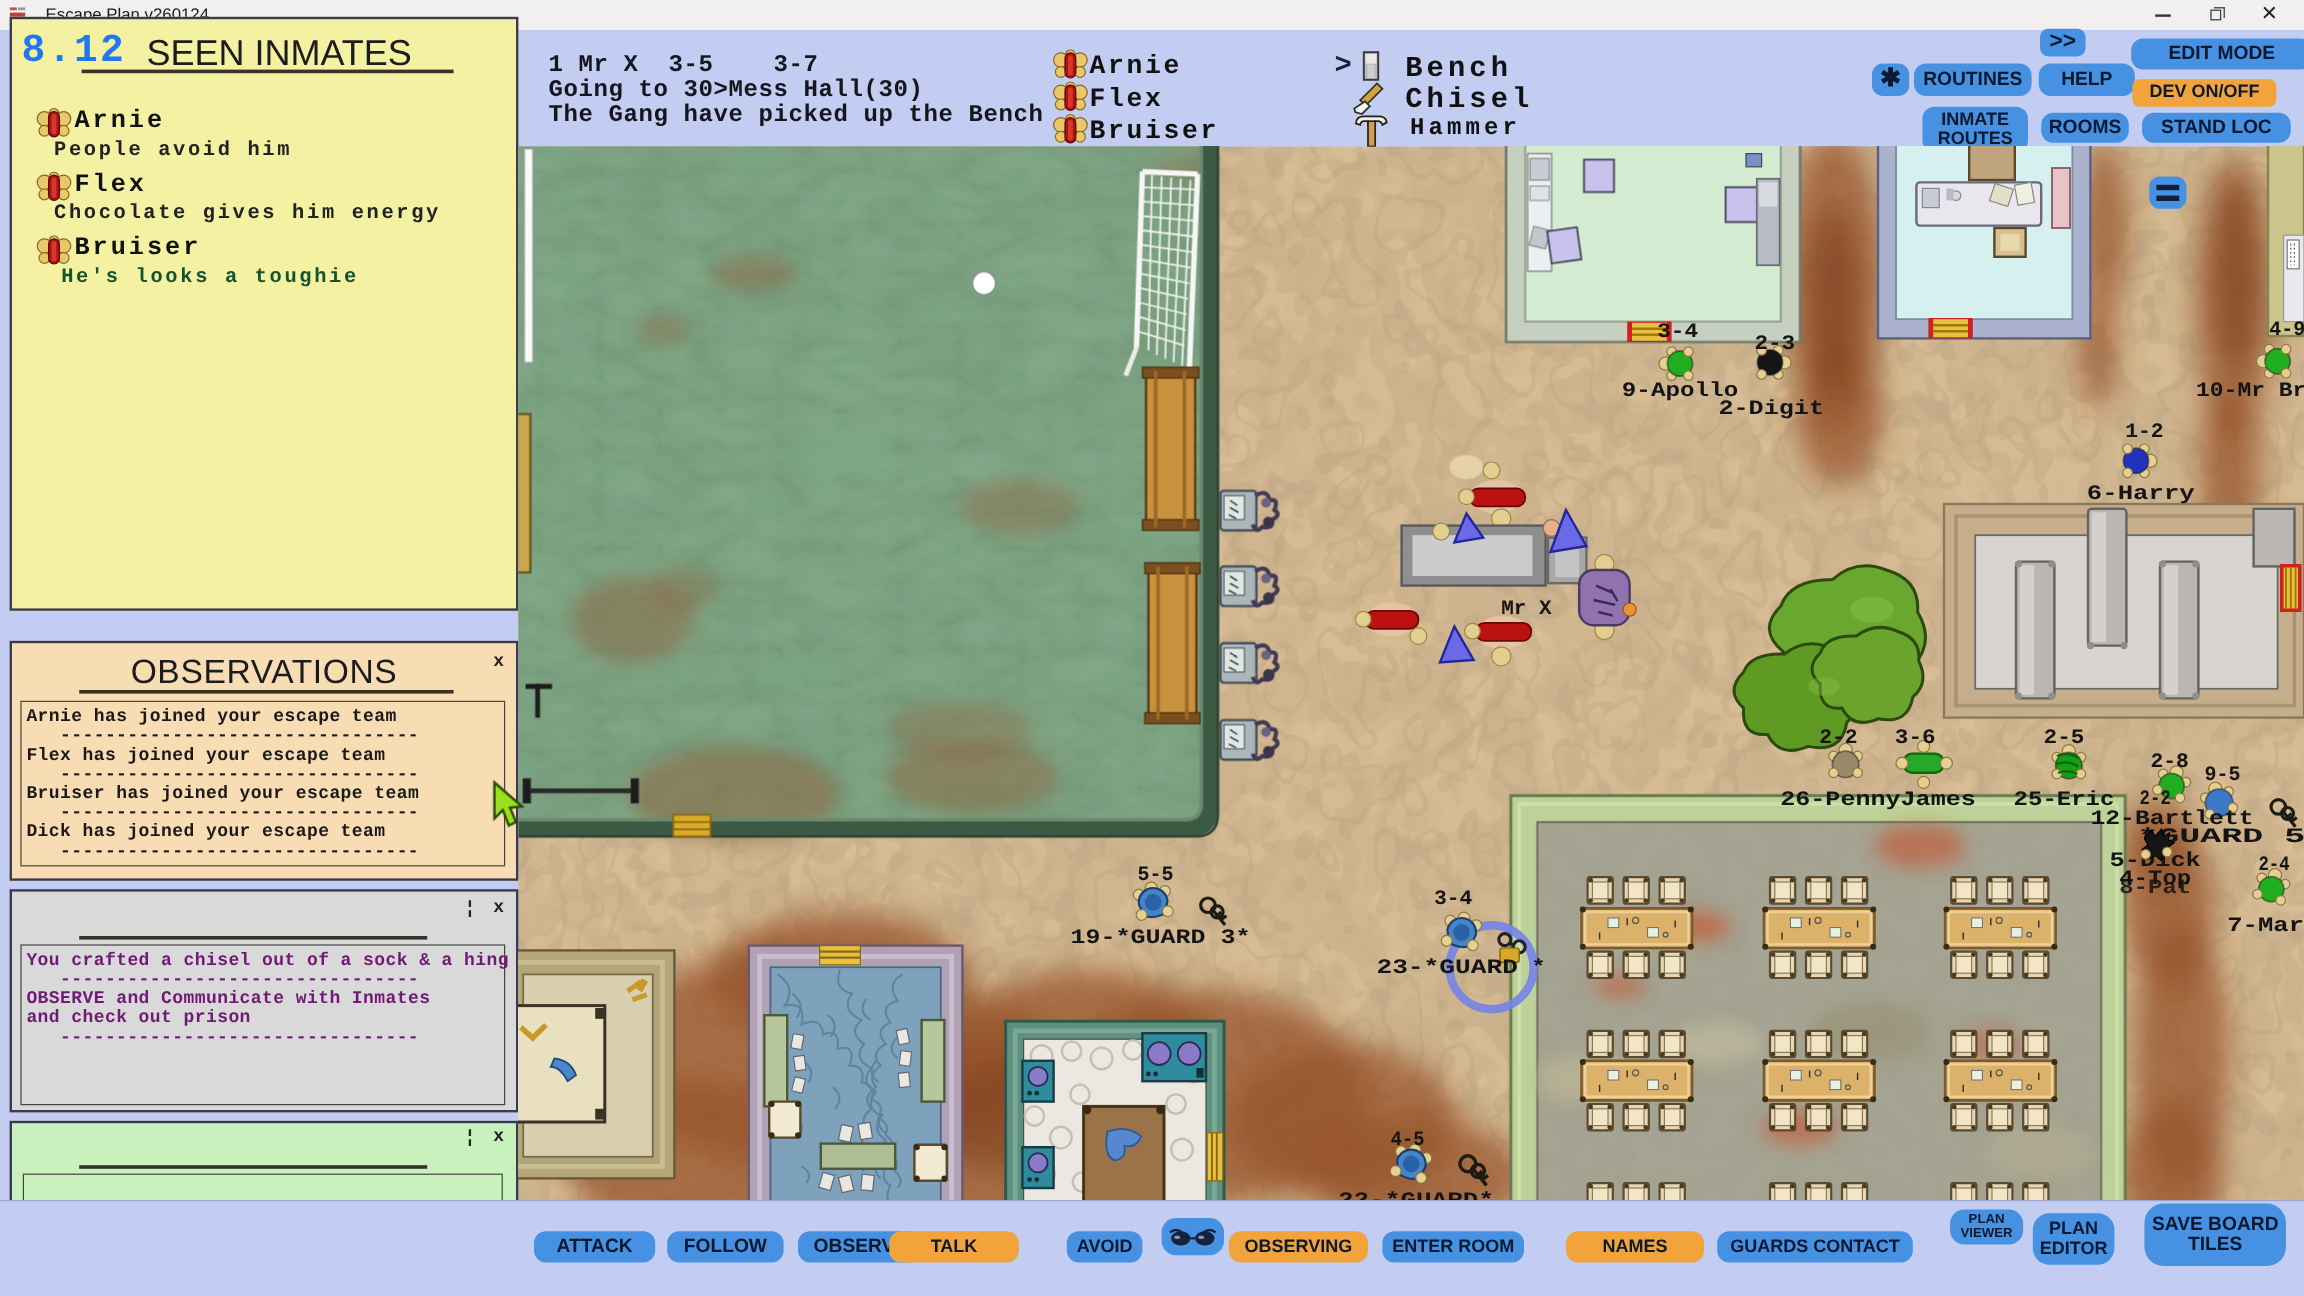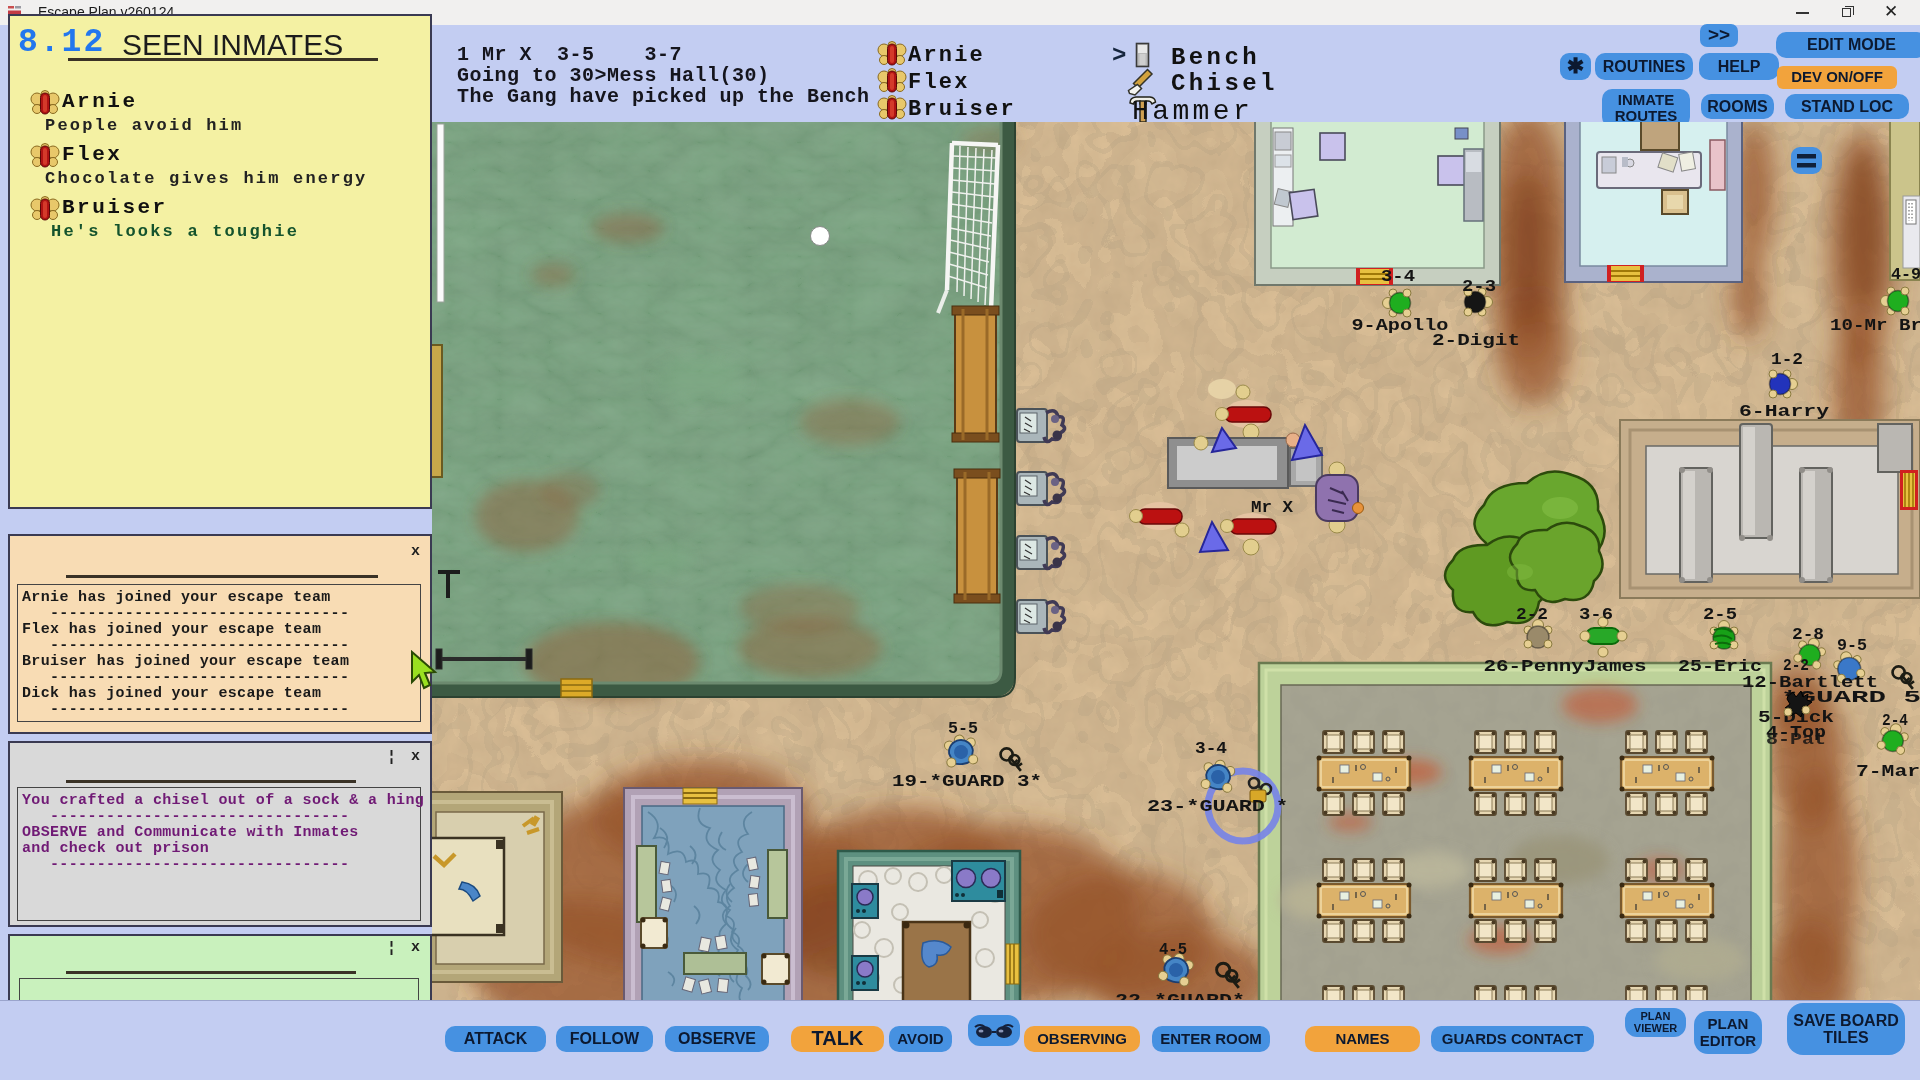--- a/index.html
+++ b/index.html
@@ -89,21 +89,21 @@
     <path d="M11.5 16.5 L15.5 20.5 L9 27 L3.5 25.5 L2.5 22.5 Z" fill="#f4f4f0" stroke="#33332a" stroke-width="1.5"></path>
   </svg>
 
 <div class="mono" style="left:1171px;top:70px;font-size:24px;font-weight:bold;letter-spacing:3.4px;color:#111">Chisel</div>
 
 <svg class="abs" style="left:1128px;top:94px" width="30" height="30" viewBox="0 0 30 30">
     <path d="M2 9 Q2 3.5 8 3 L22 3 Q27 3.5 27.5 8 L24 10 Q23 7 20 7 L18 7 L18 10 L12 10 L12 7 L9 7 Q6 7 5.5 10 Z" fill="#efefe8" stroke="#22221a" stroke-width="1.5"></path>
     <rect x="12" y="7" width="6" height="21" fill="#cfa052" stroke="#22221a" stroke-width="1.4"></rect>
   </svg>
 
-<div class="mono" style="left:1132px;top:96px;font-size:28px;font-weight:normal;letter-spacing:3.4px;color:#111">Hammer</div>
+<div class="mono" style="left:1175px;top:96px;font-size:20px;font-weight:bold;letter-spacing:3.4px;color:#111">Hammer</div>
 
 <div class="btn" style="left:1700px;top:24px;width:38px;height:23px;font-size:19px;border-radius:7px">&gt;&gt;</div>
 
 <div class="btn" style="left:1776px;top:32px;width:151px;height:26px;font-size:16px;border-radius:10px">EDIT MODE</div>
 
 <div class="btn" style="left:1560px;top:53px;width:31px;height:27px;font-size:21px;border-radius:9px">✱</div>
 
 <div class="btn" style="left:1595px;top:53px;width:98px;height:27px;font-size:16px;border-radius:10px">ROUTINES</div>
 
 <div class="btn" style="left:1699px;top:53px;width:80px;height:27px;font-size:16px;border-radius:10px">HELP</div>
@@ -1348,20 +1348,21 @@
 <circle cx="23" cy="19" r="4.5" fill="#e8c86a" stroke="#8a6a20"></circle>
 <circle cx="15" cy="4.5" r="4" fill="#e8c86a" stroke="#8a6a20"></circle>
 <rect x="10.5" y="3" width="9" height="21" rx="4.5" fill="#b01313" stroke="#5a0808"></rect>
 <rect x="13" y="5" width="4" height="17" rx="2" fill="#d43a2a"></rect>
 </svg>
  <div class="mono" style="left:62px;top:196px;font-size:21px;font-weight:bold;letter-spacing:2.5px;color:#111">Bruiser</div>
  <div class="mono" style="left:51px;top:222px;font-size:17px;font-weight:bold;letter-spacing:2.2px;color:#14532d">He's looks a toughie</div>
 </div>
 
 <div class="panel" style="top:534px;height:200px;background:#f8dcb4">
+ <div class="ptitle" style="top:8px">OBSERVATIONS</div>
  <div class="pline" style="left:56px;top:39px;width:312px"></div>
  <div class="px" style="right:10px;top:7px">x</div>
  <div class="ibox" style="left:7px;top:48px;width:404px;height:138px"></div>
  <div class="mono" style="left:12px;top:54px;font-size:15px;font-weight:bold;letter-spacing:0.35px;line-height:16px;color:#1a1a1a">Arnie has joined your escape team<br><span style="margin-left:28px">--------------------------------</span><br>Flex has joined your escape team<br><span style="margin-left:28px">--------------------------------</span><br>Bruiser has joined your escape team<br><span style="margin-left:28px">--------------------------------</span><br>Dick has joined your escape team<br><span style="margin-left:28px">--------------------------------</span></div>
 </div>
 
 <div class="panel" style="top:741px;height:186px;background:#d9d9d9">
  <div class="pline" style="left:56px;top:37px;width:290px"></div>
  <div class="px" style="right:34px;top:6px">¦</div>
  <div class="px" style="right:10px;top:5px">x</div>
@@ -1381,21 +1382,21 @@
 </svg>
 
 <div class="abs" style="left:0;top:1000px;width:1920px;height:80px;background:#c3cdf2;border-top:1px solid #9aa4cc"></div>
 
 <div class="btn" style="left:445px;top:1026px;width:101px;height:26px;font-size:16px;border-radius:10px">ATTACK</div>
 
 <div class="btn" style="left:556px;top:1026px;width:97px;height:26px;font-size:16px;border-radius:10px">FOLLOW</div>
 
 <div class="btn" style="left:665px;top:1026px;width:104px;height:26px;font-size:16px;border-radius:10px">OBSERVE</div>
 
-<div class="btn or" style="left:791px;top:1026px;width:93px;height:26px;font-size:20px;border-radius:10px">TALK</div>
+<div class="btn or" style="left:741px;top:1026px;width:108px;height:26px;font-size:15px;border-radius:10px">TALK</div>
 
 <div class="btn" style="left:889px;top:1026px;width:63px;height:26px;font-size:15px;border-radius:10px">AVOID</div>
 
 <div class="btn" style="left:968px;top:1015px;width:52px;height:31px;border-radius:12px">
 <svg width="40" height="18" viewBox="0 0 40 18">
       <path d="M1 5 Q6 1 11 5 M29 5 Q34 1 39 5" stroke="#14203a" stroke-width="2" fill="none"></path>
       <ellipse cx="10" cy="10" rx="8" ry="6" fill="#16223c"></ellipse>
       <ellipse cx="30" cy="10" rx="8" ry="6" fill="#16223c"></ellipse>
       <path d="M18 10 L22 10" stroke="#14203a" stroke-width="2"></path>
       <ellipse cx="7" cy="9" rx="2.5" ry="1.5" fill="#8a96b8"></ellipse>

